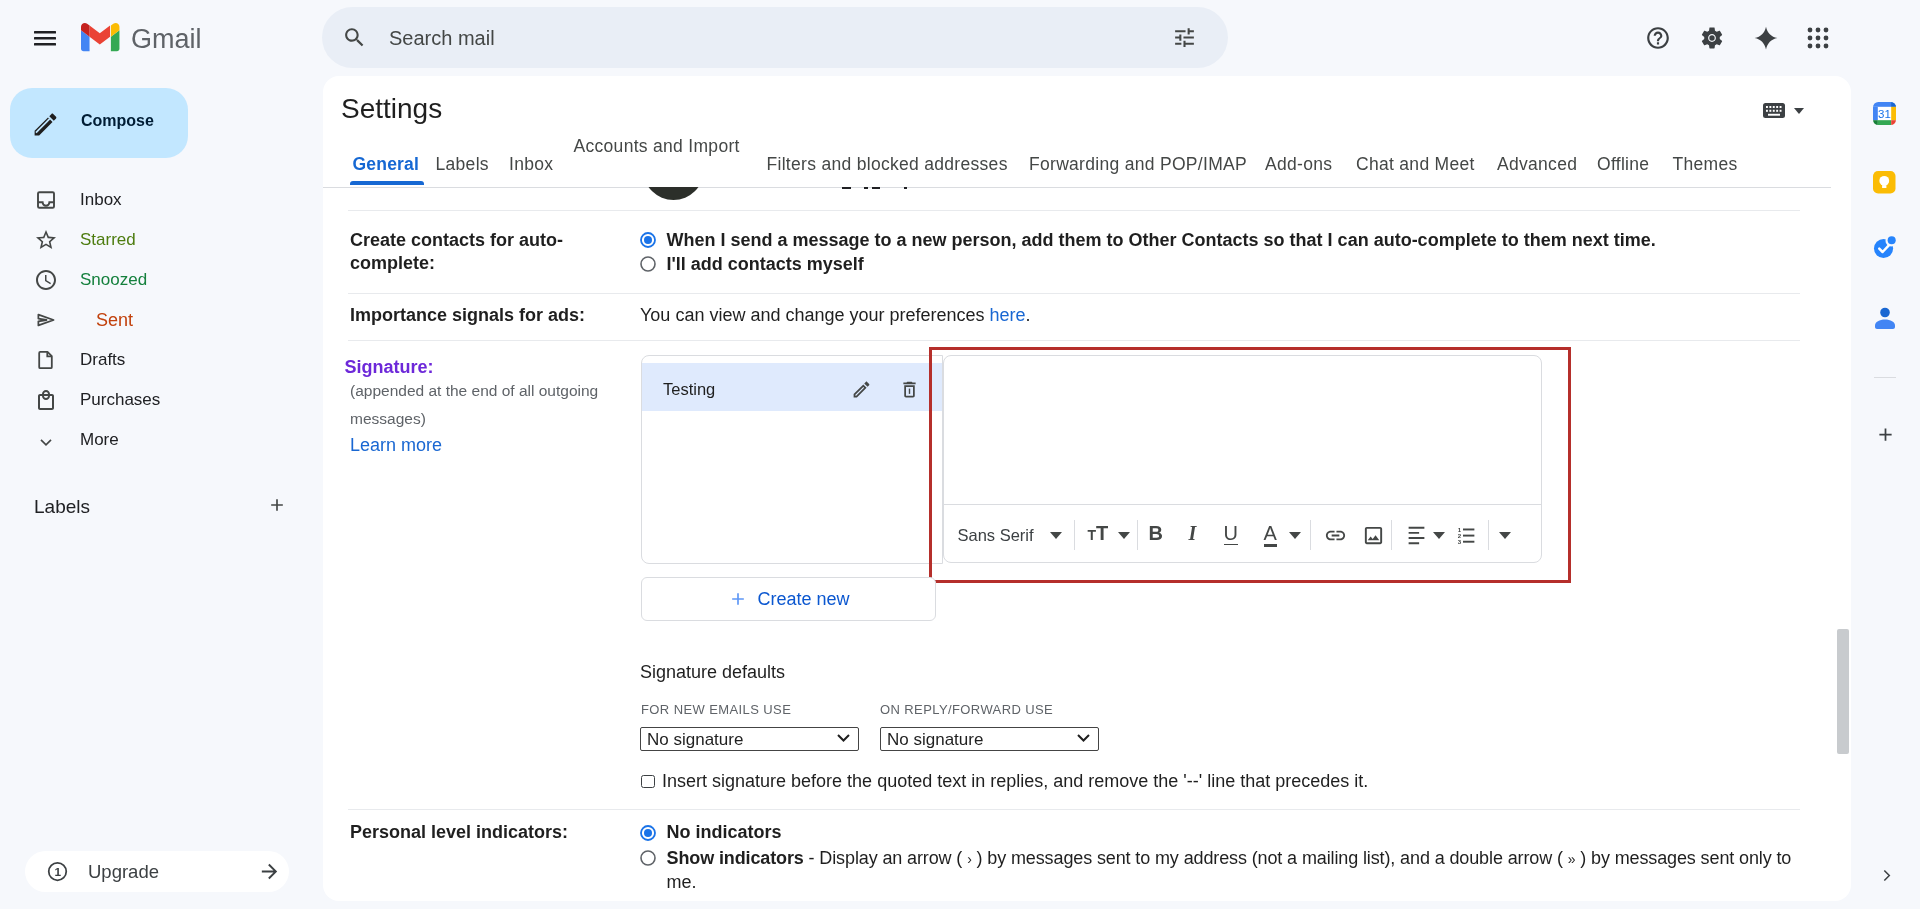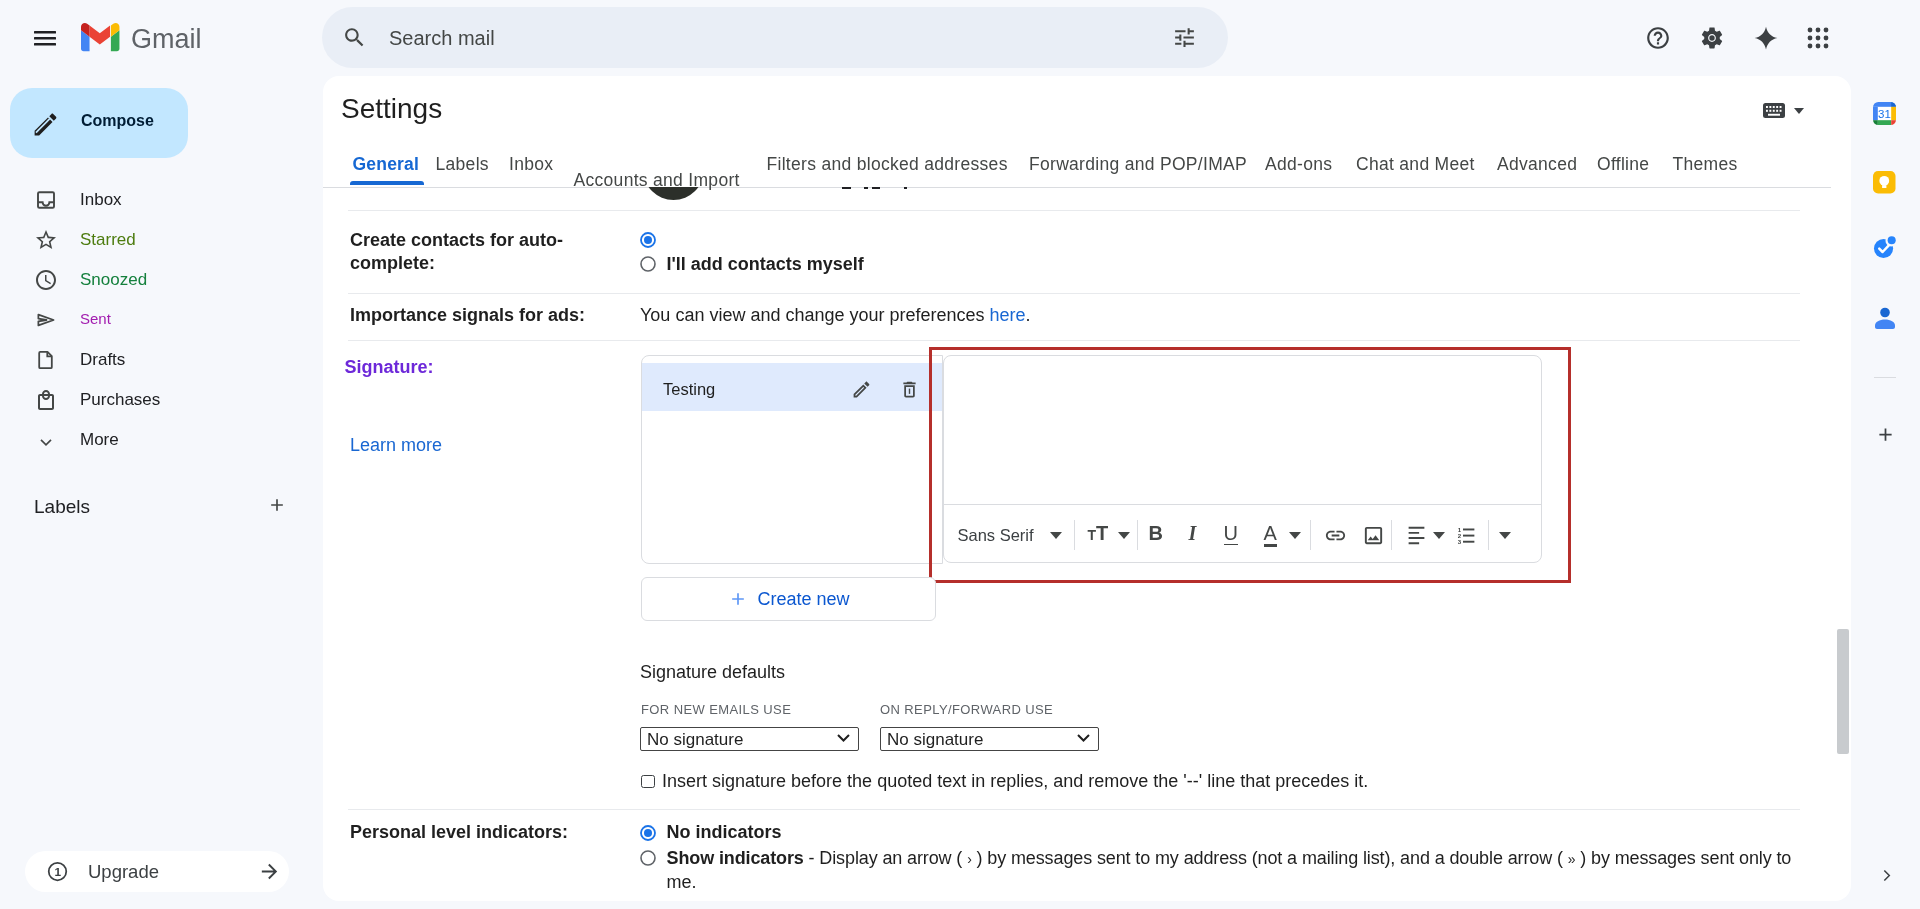--- a/index.html
+++ b/index.html
@@ -78,21 +78,21 @@
     <path fill="#444746" d="M22 9.24l-7.19-.62L12 2 9.19 8.63 2 9.24l5.46 4.73L5.82 21 12 17.27 18.18 21l-1.63-7.03L22 9.24zM12 15.4l-3.76 2.27 1-4.28-3.32-2.88 4.38-.38L12 6.1l1.71 4.04 4.38.38-3.32 2.88 1 4.28L12 15.4z"></path>
   </svg>
 <div class="abs" style="left:80px;top:229.5px;font-size:17px;color:#4d7c0f">Starred</div>
 <svg class="ic" style="left:34px;top:267.5px" width="24" height="24" viewBox="0 0 24 24">
     <path fill="#444746" d="M11.99 2C6.47 2 2 6.48 2 12s4.47 10 9.99 10C17.52 22 22 17.52 22 12S17.52 2 11.99 2zM12 20c-4.42 0-8-3.58-8-8s3.58-8 8-8 8 3.58 8 8-3.58 8-8 8zm.5-13H11v6l5.25 3.15.75-1.23-4.5-2.67z"></path>
   </svg>
 <div class="abs" style="left:80px;top:269.5px;font-size:17px;color:#15803d">Snoozed</div>
 <svg class="ic" style="left:34px;top:307.5px" width="24" height="24" viewBox="0 0 24 24">
     <path fill="none" stroke="#444746" stroke-width="1.8" stroke-linejoin="round" d="M4.4 6.6 L19.6 12 L4.4 17.4 V13.3 L12.5 12 L4.4 10.7 Z"></path>
   </svg>
-<div class="abs" style="left:80px;top:309.5px;font-size:15px;color:#a21caf">Sent</div>
+<div class="abs" style="left:96px;top:309.5px;font-size:18px;color:#c2410c">Sent</div>
 <svg class="ic" style="left:34px;top:347.5px" width="24" height="24" viewBox="0 0 24 24">
     <g fill="none" stroke="#444746" stroke-width="1.8">
       <path stroke-linejoin="round" d="M6.2 3.9h7.3l4.3 4.3v11a1 1 0 0 1-1 1H6.2a1 1 0 0 1-1-1V4.9a1 1 0 0 1 1-1z"></path>
       <path d="M13.3 4.2v4.2h4.3"></path>
     </g>
   </svg>
 <div class="abs" style="left:80px;top:349.5px;font-size:17px;color:#202124">Drafts</div>
 <svg class="ic" style="left:34px;top:387.5px" width="24" height="24" viewBox="0 0 24 24">
     <path fill="#444746" d="M18 6h-2c0-2.21-1.79-4-4-4S8 3.79 8 6H6c-1.1 0-2 .9-2 2v12c0 1.1.9 2 2 2h12c1.1 0 2-.9 2-2V8c0-1.1-.9-2-2-2zm-6-2c1.1 0 2 .9 2 2h-4c0-1.1.9-2 2-2zm6 16H6V8h12v12zm-6-10c-1.1 0-2-.9-2-2H8c0 2.21 1.79 4 4 4s4-1.79 4-4h-2c0 1.1-.9 2-2 2z"></path>
   </svg>
@@ -136,21 +136,21 @@
       <rect x="5" y="11.8" width="12" height="1.9"></rect>
     </g>
     <path fill="#3c4043" d="M31 6h10l-5 6z"></path>
   </svg>
 
   <div class="abs" style="left:0;top:110.5px;width:1508px;height:1px;background:#dadce0"></div>
   <div class="abs" style="left:27.5px;top:105px;width:74px;height:3.5px;background:#1668d3;border-radius:3px 3px 0 0"></div>
   <div class="abs" style="left:30px;top:78px;font-size:17.5px;color:#1668d3;font-weight:bold;letter-spacing:0.2px">General</div>
   <div class="abs" style="left:113px;top:78px;font-size:17.5px;color:#444746;letter-spacing:0.3px">Labels</div>
   <div class="abs" style="left:186.5px;top:78px;font-size:17.5px;color:#444746;letter-spacing:0.3px">Inbox</div>
-  <div class="abs" style="left:251px;top:94px;font-size:17.5px;color:#444746;letter-spacing:0.3px">Accounts and Import</div>
+  <div class="abs" style="left:251px;top:60px;font-size:17.5px;color:#444746;letter-spacing:0.3px">Accounts and Import</div>
   <div class="abs" style="left:444px;top:78px;font-size:17.5px;color:#444746;letter-spacing:0.3px">Filters and blocked addresses</div>
   <div class="abs" style="left:706.5px;top:78px;font-size:17.5px;color:#444746;letter-spacing:0.3px">Forwarding and POP/IMAP</div>
   <div class="abs" style="left:942.5px;top:78px;font-size:17.5px;color:#444746;letter-spacing:0.3px">Add-ons</div>
   <div class="abs" style="left:1033.5px;top:78px;font-size:17.5px;color:#444746;letter-spacing:0.3px">Chat and Meet</div>
   <div class="abs" style="left:1174.5px;top:78px;font-size:17.5px;color:#444746;letter-spacing:0.3px">Advanced</div>
   <div class="abs" style="left:1274.5px;top:78px;font-size:17.5px;color:#444746;letter-spacing:0.3px">Offline</div>
   <div class="abs" style="left:1350px;top:78px;font-size:17.5px;color:#444746;letter-spacing:0.3px">Themes</div>
 
   <div class="abs" style="left:320.5px;top:111px;width:61px;height:13px;overflow:hidden">
     <div class="abs" style="left:0px;top:-48.5px;width:61px;height:61px;border-radius:50%;background:#2c2f2a"></div>
@@ -163,30 +163,32 @@
   <div class="abs" style="left:25.5px;top:134px;width:1452px;height:1px;background:#e8eaed"></div>
 
   <div class="abs" style="left:27.5px;top:152.5px;font-size:18px;font-weight:bold;color:#1f1f1f;line-height:23.5px">Create contacts for auto-<br>complete:</div>
   <svg class="ic" style="left:317px;top:156.3px" width="16" height="16" viewBox="0 0 16 16">
     <circle cx="8" cy="8" r="7" fill="none" stroke="#1a73e8" stroke-width="1.8"></circle>
       <circle cx="8" cy="8" r="4" fill="#1a73e8"></circle>
   </svg>
   <svg class="ic" style="left:317px;top:180.3px" width="16" height="16" viewBox="0 0 16 16">
     <circle cx="8" cy="8" r="7" fill="none" stroke="#5f6368" stroke-width="1.6"></circle>
   </svg>
+  <div class="abs" style="left:344px;top:153.5px;font-size:18px;font-weight:bold;color:#1f1f1f">When I send a message to a new person, add them to Other Contacts so that I can auto-complete to them next time.</div>
   <div class="abs" style="left:344px;top:178px;font-size:18px;font-weight:bold;color:#1f1f1f">I'll add contacts myself</div>
 
   <div class="abs" style="left:25.5px;top:216.5px;width:1452px;height:1px;background:#e8eaed"></div>
 
   <div class="abs" style="left:27.5px;top:229px;font-size:18px;font-weight:bold;color:#1f1f1f">Importance signals for ads:</div>
   <div class="abs" style="left:317.5px;top:229px;font-size:18px;color:#1f1f1f">You can view and change your preferences <span style="color:#1967d2">here</span>.</div>
 
   <div class="abs" style="left:25.5px;top:263.5px;width:1452px;height:1px;background:#e8eaed"></div>
 
   <div class="abs" style="left:22px;top:280.5px;font-size:18px;font-weight:bold;color:#6d28d9">Signature:</div>
+  <div class="abs" style="left:27.5px;top:301px;font-size:15.5px;color:#5f6368;line-height:28px">(appended at the end of all outgoing<br>messages)</div>
   <div class="abs" style="left:27.5px;top:359px;font-size:18px;color:#1967d2">Learn more</div>
 
   <div class="abs" style="left:318.5px;top:278.5px;width:302px;height:209.5px;border:1px solid #dadce0;border-radius:8px 0 0 8px;box-sizing:border-box;background:#fff"></div>
   <div class="abs" style="left:319.5px;top:287px;width:300px;height:48px;background:#dfeafd"></div>
   <div class="abs" style="left:340.5px;top:303.5px;font-size:16.5px;color:#1f1f1f">Testing</div>
   <svg class="ic" style="left:528px;top:303px" width="21" height="21" viewBox="0 0 24 24">
       <path fill="#444746" d="M3 17.25V21h3.75L17.81 9.94l-3.75-3.75L3 17.25zM5 19v-.92l9.06-9.06.92.92L5.92 19H5zM20.71 7.04c.39-.39.39-1.02 0-1.41l-2.34-2.34c-.39-.39-1.02-.39-1.41 0l-1.83 1.83 3.75 3.75 1.87-1.83z"></path>
     </svg>
   <svg class="ic" style="left:576px;top:303px" width="21" height="21" viewBox="0 0 24 24">
       <path fill="#444746" d="M16 9v10H8V9h8m-1.5-6h-5l-1 1H5v2h14V4h-3.5l-1-1zM18 7H6v12c0 1.1.9 2 2 2h8c1.1 0 2-.9 2-2V7z"></path>

